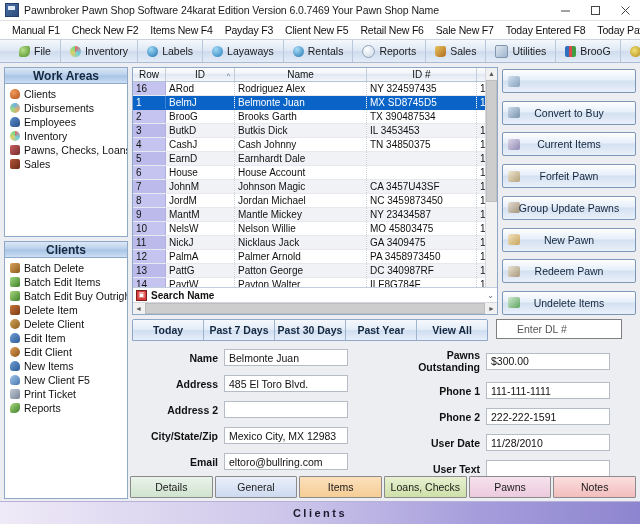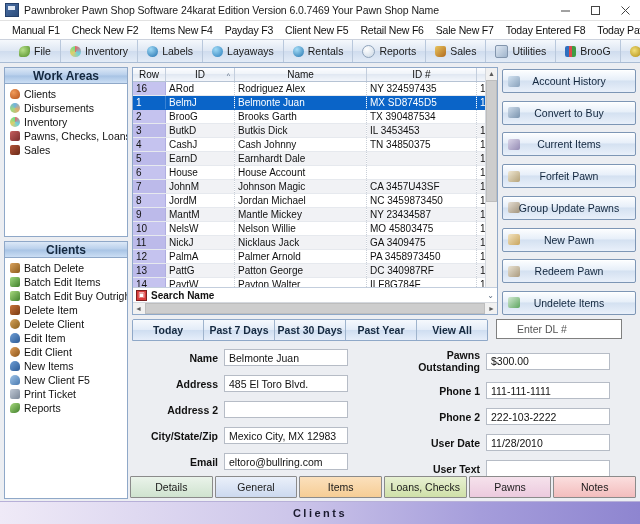--- a/index.html
+++ b/index.html
@@ -609,20 +609,24 @@
       <div class="panel workareas">
         <div class="panel-head">Work Areas</div>
         <div class="panel-body" id="workareas-list">
             <div class="nav-item">
               <span class="nav-ico ni-clients"></span>
               <span>Clients</span>
             </div>
             <div class="nav-item">
               <span class="nav-ico ni-disbursements"></span>
               <span>Disbursements</span>
+            </div>
+            <div class="nav-item">
+              <span class="nav-ico ni-employees"></span>
+              <span>Employees</span>
             </div>
             <div class="nav-item">
               <span class="nav-ico ni-inventory"></span>
               <span>Inventory</span>
             </div>
             <div class="nav-item">
               <span class="nav-ico ni-pawns"></span>
               <span>Pawns,  Checks,  Loans</span>
             </div>
             <div class="nav-item">
@@ -824,21 +828,20 @@
           <div class="hscroll">
             <div class="hs-arrow">◄</div>
             <div class="hs-thumb"></div>
             <div class="hs-arrow">►</div>
           </div>
         </div>
 
         <div class="rightcol" id="action-buttons">
             <div class="action-btn">
               <span class="ab-ico abi-history"></span>
-              <span class="lbl">Account History</span>
             </div>
             <div class="action-btn">
               <span class="ab-ico abi-convert"></span>
               <span class="lbl">Convert to Buy</span>
             </div>
             <div class="action-btn">
               <span class="ab-ico abi-current"></span>
               <span class="lbl">Current Items</span>
             </div>
             <div class="action-btn">
@@ -902,21 +905,21 @@
             <div class="form-row">
               <div class="form-label">Pawns Outstanding</div>
               <div class="form-input">$300.00</div>
             </div>
             <div class="form-row">
               <div class="form-label">Phone 1</div>
               <div class="form-input">111-111-1111</div>
             </div>
             <div class="form-row">
               <div class="form-label">Phone 2</div>
-              <div class="form-input">222-103-2222</div>
+              <div class="form-input">222-222-1591</div>
             </div>
             <div class="form-row">
               <div class="form-label">User Date</div>
               <div class="form-input">11/28/2010</div>
             </div>
             <div class="form-row">
               <div class="form-label">User Text</div>
               <div class="form-input"></div>
             </div>
           </div>

